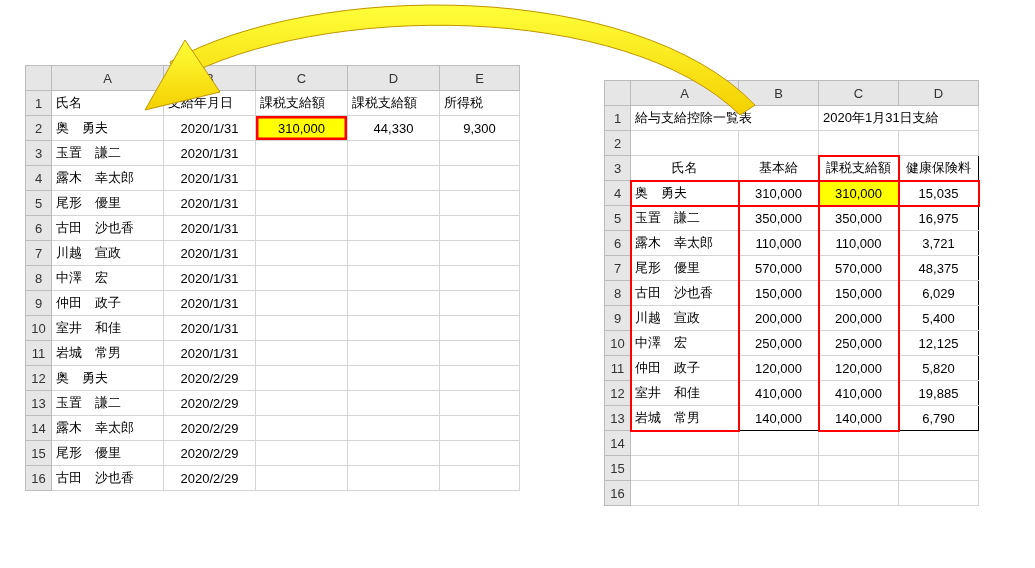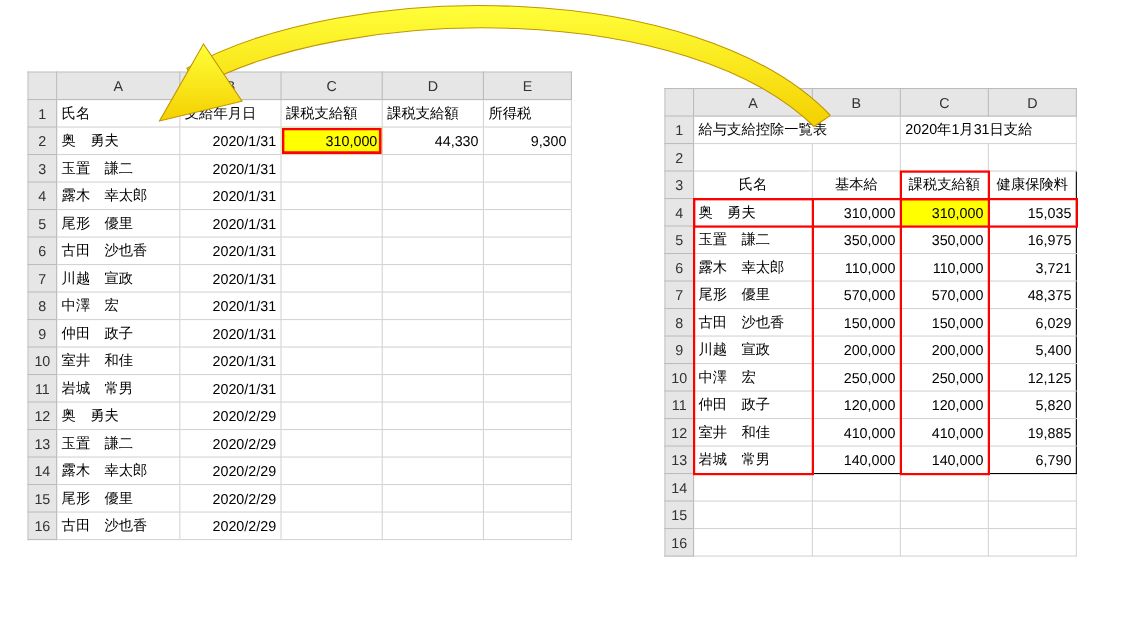--- a/index.html
+++ b/index.html
@@ -38,21 +38,21 @@
   }
   .sheet .rowhdr {
     background: #e6e6e6;
     border: 1px solid #bcbcbc;
     text-align: center;
     color: #333;
     font-weight: normal;
     width: 26px;
   }
   .ta-l { text-align: left; }
-  .ta-r { text-align: right; }
+  .ta-r { text-align: center; }
   .ta-c { text-align: center; }
   
   #left-sheet .cA { width: 112px; }
   #left-sheet .cB { width: 92px; }
   #left-sheet .cC { width: 92px; }
   #left-sheet .cD { width: 92px; }
   #left-sheet .cE { width: 80px; }
   
   #right-sheet .cA { width: 108px; }
   #right-sheet .cB { width: 80px; }

